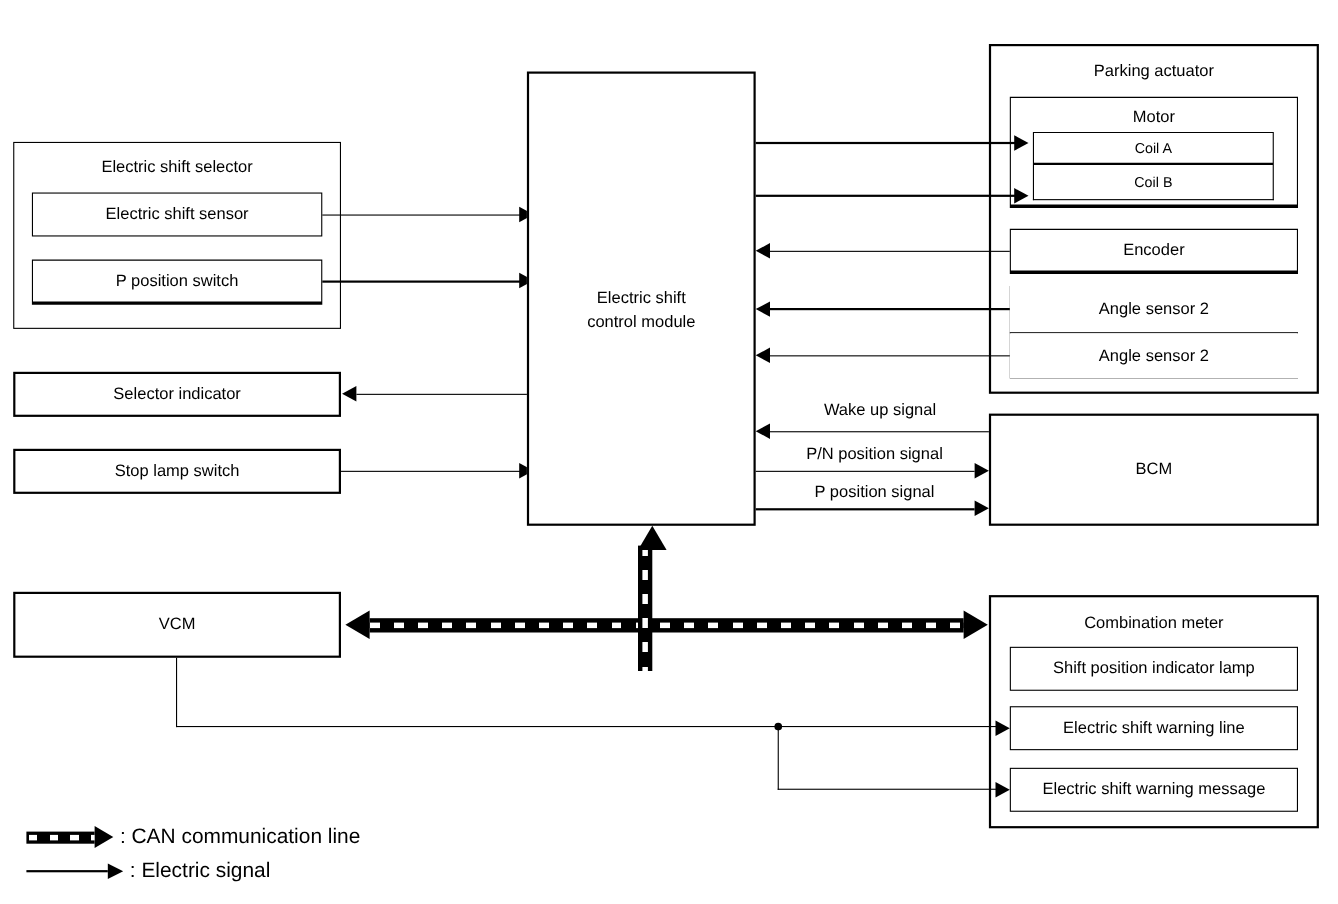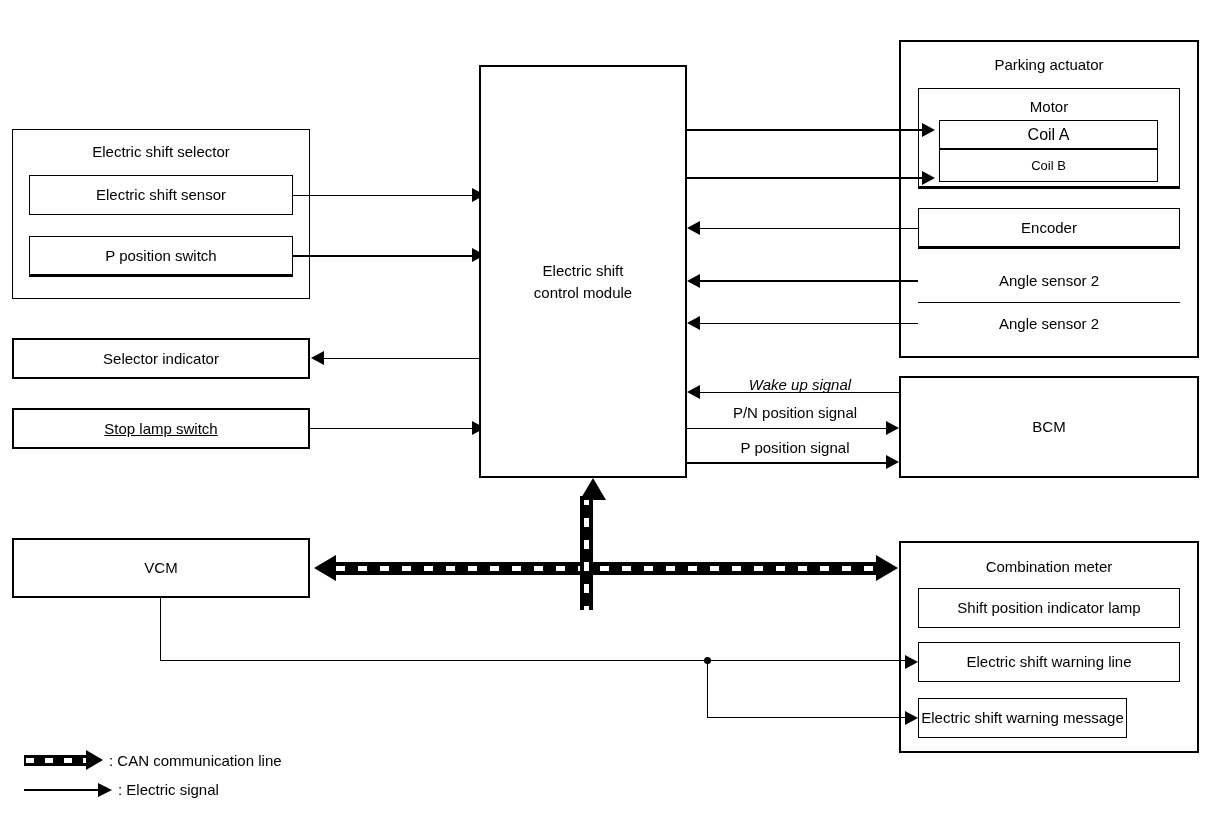--- a/index.html
+++ b/index.html
@@ -35,21 +35,21 @@
   .canv{position:absolute;width:13px;background:#000;}
   .canv::after{content:"";position:absolute;top:0;left:4px;bottom:0;width:5px;
       background:repeating-linear-gradient(to bottom,#fff 0 9px,#000 9px 22px);}
   .canar{position:absolute;width:0;height:0;}
   .canar.r{border-top:13px solid transparent;border-bottom:13px solid transparent;border-left:22px solid #000;}
   .canar.l{border-top:13px solid transparent;border-bottom:13px solid transparent;border-right:22px solid #000;}
   .canar.u{border-left:13px solid transparent;border-right:13px solid transparent;border-bottom:22px solid #000;}
 
   .dot{position:absolute;width:7px;height:7px;border-radius:50%;background:#000;}
 
-  .legend-row{position:absolute;display:flex;align-items:center;font-size:15px;color:#000;}
+  .legend-row{position:absolute;display:flex;align-items:center;font-size:19px;color:#000;}
   .legend-can{position:relative;width:62px;height:11px;background:#000;margin-right:0px;}
   .legend-can::after{content:"";position:absolute;left:2px;top:3px;right:0;height:5px;
       background:repeating-linear-gradient(to right,#fff 0 8px,#000 8px 19px);}
   .legend-canar{width:0;height:0;border-top:10px solid transparent;border-bottom:10px solid transparent;border-left:17px solid #000;}
   .legend-line{width:74px;height:2px;background:#000;}
   .legend-ar{width:0;height:0;border-top:7px solid transparent;border-bottom:7px solid transparent;border-left:14px solid #000;}
   .legend-txt{margin-left:6px;white-space:nowrap;}
 </style>
 </head>
 <body>
@@ -64,34 +64,34 @@
   <div class="h thin" style="left:293px;top:195px;width:186px;"></div>
   <div class="ar r" style="left:472px;top:188px;"></div>
 
   <div class="h" style="left:293px;top:255px;width:186px;"></div>
   <div class="ar r" style="left:472px;top:248px;"></div>
 
   <div class="box" style="left:12px;top:338px;width:298px;height:41px;">Selector indicator</div>
   <div class="h thin" style="left:324px;top:358px;width:160px;"></div>
   <div class="ar l" style="left:311px;top:351px;"></div>
 
-  <div class="box" style="left:12px;top:408px;width:298px;height:41px;text-decoration:underline;">Stop lamp switch</div>
+  <div class="box" style="left:12px;top:408px;width:298px;height:41px;">Stop lamp switch</div>
   <div class="h thin" style="left:310px;top:428px;width:170px;"></div>
   <div class="ar r" style="left:472px;top:421px;"></div>
 
   <div class="box" style="left:479px;top:65px;width:208px;height:413px;flex-direction:column;"></div>
   <div class="caption" style="left:479px;top:260px;width:208px;height:20px;">Electric shift</div>
   <div class="caption" style="left:479px;top:282px;width:208px;height:20px;">control module</div>
 
   <div class="box grp" style="left:899px;top:40px;width:300px;height:318px;"></div>
   <div class="caption" style="left:899px;top:52px;width:300px;height:24px;">Parking actuator</div>
 
   <div class="box grp thin" style="left:918px;top:88px;width:262px;height:101px;border-bottom-width:3px;"></div>
   <div class="caption" style="left:918px;top:95px;width:262px;height:22px;text-align:center;">Motor</div>
-  <div class="box thin" style="left:939px;top:120px;width:219px;height:30px;border-bottom-width:2px;font-size:16px;text-align:center;">Coil A</div>
+  <div class="box thin" style="left:939px;top:120px;width:219px;height:30px;border-bottom-width:2px;font-size:13px;text-align:center;">Coil A</div>
   <div class="box thin" style="left:918px;top:208px;width:262px;height:41px;border-bottom-width:3px;">Encoder</div>
 
   <div class="box thin" style="left:939px;top:150px;width:219px;height:32px;border-top:none;font-size:13px;">Coil B</div>
 
   <div class="box grp thin" style="left:918px;top:260px;width:262px;height:84px;border-top-width:3px;border-bottom-width:3px;"></div>
   <div class="box thin" style="left:918px;top:260px;width:262px;height:43px;border:none;border-bottom:1px solid #000;">Angle sensor 2</div>
   <div class="box thin" style="left:918px;top:303px;width:262px;height:41px;border:none;">Angle sensor 2</div>
 
   <div class="h" style="left:687px;top:129px;width:237px;"></div>
   <div class="ar r" style="left:922px;top:123px;"></div>
@@ -103,21 +103,21 @@
   <div class="ar l" style="left:687px;top:221px;"></div>
 
   <div class="h" style="left:700px;top:280px;width:218px;"></div>
   <div class="ar l" style="left:687px;top:274px;"></div>
 
   <div class="h thin" style="left:700px;top:323px;width:218px;"></div>
   <div class="ar l" style="left:687px;top:316px;"></div>
 
   <div class="box" style="left:899px;top:376px;width:300px;height:102px;">BCM</div>
 
-  <div class="lbl" style="left:710px;top:376px;width:180px;font-style:italic;">Wake up signal</div>
+  <div class="lbl" style="left:710px;top:364px;width:180px;">Wake up signal</div>
   <div class="h thin" style="left:700px;top:392px;width:199px;"></div>
   <div class="ar l" style="left:687px;top:385px;"></div>
 
   <div class="lbl" style="left:700px;top:404px;width:190px;">P/N position signal</div>
   <div class="h thin" style="left:687px;top:428px;width:199px;"></div>
   <div class="ar r" style="left:886px;top:421px;"></div>
 
   <div class="lbl" style="left:700px;top:439px;width:190px;">P position signal</div>
   <div class="h" style="left:687px;top:462px;width:199px;"></div>
   <div class="ar r" style="left:886px;top:455px;"></div>
@@ -127,21 +127,21 @@
   <div class="canh" style="left:336px;top:562px;width:540px;"></div>
   <div class="canar l" style="left:314px;top:555px;"></div>
   <div class="canar r" style="left:876px;top:555px;"></div>
   <div class="canv" style="left:580px;top:496px;height:114px;"></div>
   <div class="canar u" style="left:580px;top:478px;"></div>
 
   <div class="box grp" style="left:899px;top:541px;width:300px;height:212px;"></div>
   <div class="caption" style="left:899px;top:554px;width:300px;height:24px;">Combination meter</div>
   <div class="box thin" style="left:918px;top:588px;width:262px;height:40px;">Shift position indicator lamp</div>
   <div class="box thin" style="left:918px;top:642px;width:262px;height:40px;">Electric shift warning line</div>
-  <div class="box thin" style="left:918px;top:698px;width:209px;height:40px;">Electric shift warning message</div>
+  <div class="box thin" style="left:918px;top:698px;width:262px;height:40px;">Electric shift warning message</div>
 
   <div class="v thin" style="left:160px;top:598px;height:63px;"></div>
   <div class="h thin" style="left:160px;top:660px;width:746px;"></div>
   <div class="ar r" style="left:905px;top:655px;"></div>
   <div class="dot" style="left:704px;top:657px;"></div>
   <div class="v thin" style="left:707px;top:660px;height:58px;"></div>
   <div class="h thin" style="left:707px;top:717px;width:199px;"></div>
   <div class="ar r" style="left:905px;top:711px;"></div>
 
   <div class="legend-row" style="left:24px;top:750px;">

